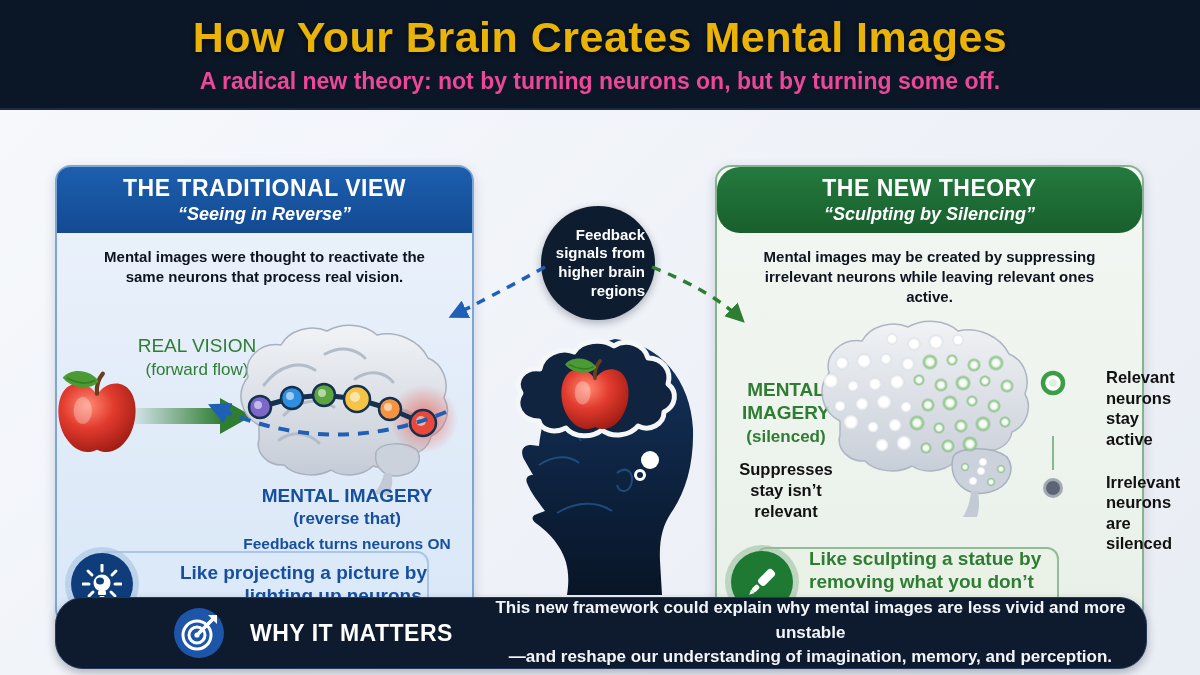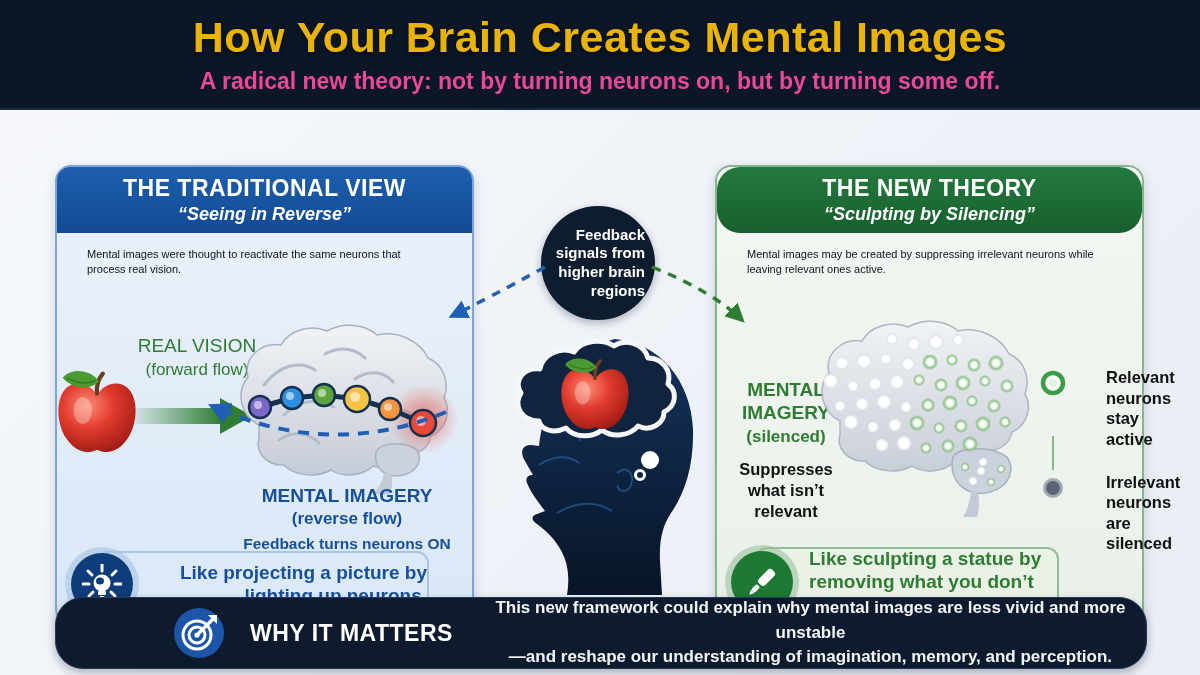--- a/index.html
+++ b/index.html
@@ -18,21 +18,21 @@
   .panel-trad{left:55px;width:415px;background:linear-gradient(#ecf2fb,#d9e7f7);
               border:2px solid #7ea6d4;}
   .panel-new{left:715px;width:425px;background:linear-gradient(#f3f7f3,#e9f0e9);
              border:2px solid #86b28e;}
   .panel-head{height:66px;border-radius:13px 13px 0 0;text-align:center;color:#fff;
               display:flex;flex-direction:column;justify-content:center;}
   .panel-head-trad{background:linear-gradient(#1d5fae,#134a92);}
   .panel-head-new{background:linear-gradient(#247a3e,#185f2d);border-radius:23px;}
   .panel-title{font-size:23px;font-weight:bold;letter-spacing:.5px;}
   .panel-subtitle{font-size:18px;font-weight:bold;font-style:italic;margin-top:2px;}
-  .panel-desc{margin:14px 30px 0 30px;font-size:11px;font-weight:normal;
+  .panel-desc{margin:14px 30px 0 30px;text-align:center;font-size:15px;font-weight:bold;
               color:#0d1420;line-height:1.32;}
   
   .real-vision{position:absolute;left:60px;top:168px;width:160px;text-align:center;
                color:#2e7d32;font-weight:normal;}
   .real-vision .l1{font-size:19px;}
   .real-vision .l2{font-size:17px;margin-top:3px;}
   .apple-left{position:absolute;left:-3px;top:200px;width:86px;height:92px;}
   .fwd-arrow{position:absolute;left:75px;top:228px;}
   .brain-left{position:absolute;left:167px;top:156px;}
   .mi-blue{position:absolute;left:175px;top:318px;width:230px;text-align:center;
@@ -191,21 +191,21 @@
           <circle cx="66" cy="73" r="4"></circle>
           <circle cx="98" cy="70" r="4"></circle>
         <circle cx="131" cy="74" r="5"></circle>
           <circle cx="164" cy="84" r="4"></circle>
           <circle cx="197" cy="98" r="5"></circle>
       </g>
     </svg>
 
     <div class="mi-blue">
       <div class="l1">MENTAL IMAGERY</div>
-      <div class="l2">(reverse flow)</div>
+      <div class="l2">(reverse that)</div>
       <div class="l3">Feedback turns neurons ON</div>
     </div>
 
     <div class="callout callout-trad">
       <div class="callout-icon ci-blue">
         <svg width="40" height="40" viewBox="0 0 40 40">
           <g stroke="#ffffff" stroke-width="3" stroke-linecap="round">
             <line x1="20" y1="1" x2="20" y2="7"></line>
               <line x1="6" y1="7" x2="10" y2="11"></line>
             <line x1="34" y1="7" x2="30" y2="11"></line>
@@ -251,21 +251,21 @@
   <div class="panel panel-new">
     <div class="panel-head panel-head-new">
       <div class="panel-title">THE NEW THEORY</div>
       <div class="panel-subtitle">“Sculpting by Silencing”</div>
     </div>
     <div class="panel-desc">Mental images may be created by suppressing irrelevant neurons while leaving relevant ones active.</div>
 
     <div class="mi-green">
       <div class="l1">MENTAL IMAGERY</div>
       <div class="l2">(silenced)</div>
-      <div class="l3">Suppresses what isn’t relevant</div>
+      <div class="l3">Suppresses stay isn’t relevant</div>
     </div>
 
     <svg class="brain-right" width="240" height="200" viewBox="0 0 240 200">
       <path d="M35 102 C17 93 11 70 24 54 C19 35 37 19 57 22 C65 7 87 1 103 8 C119 -1 141 1 153 12 C173 7 196 18 204 35 C219 41 226 59 220 75 C228 89 221 107 207 113 C205 125 193 133 181 131 C175 141 161 147 149 143 C139 153 119 155 107 147 C93 155 70 153 60 142 C44 143 31 130 35 116 Z" fill="url(#brainGrad)" stroke="#a8b1bf" stroke-width="1.5" opacity=".92"></path>
       <path d="M148 138 C143 163 162 179 185 173 C204 168 211 151 202 138 C188 127 154 127 148 138 Z" fill="#ccd2dc" stroke="#a8b1bf" stroke-width="1.5"></path>
       <path d="M166 172 C165 182 163 190 158 198 L172 198 C175 189 174 180 173 172 Z" fill="#c3cad5"></path>
       <g id="rb-dots">
           <circle cx="87" cy="20" r="6" fill="url(#wdot)"></circle>
           <circle cx="109" cy="25" r="7" fill="url(#wdot)"></circle>
           <circle cx="131" cy="23" r="8" fill="url(#wdot)"></circle>

